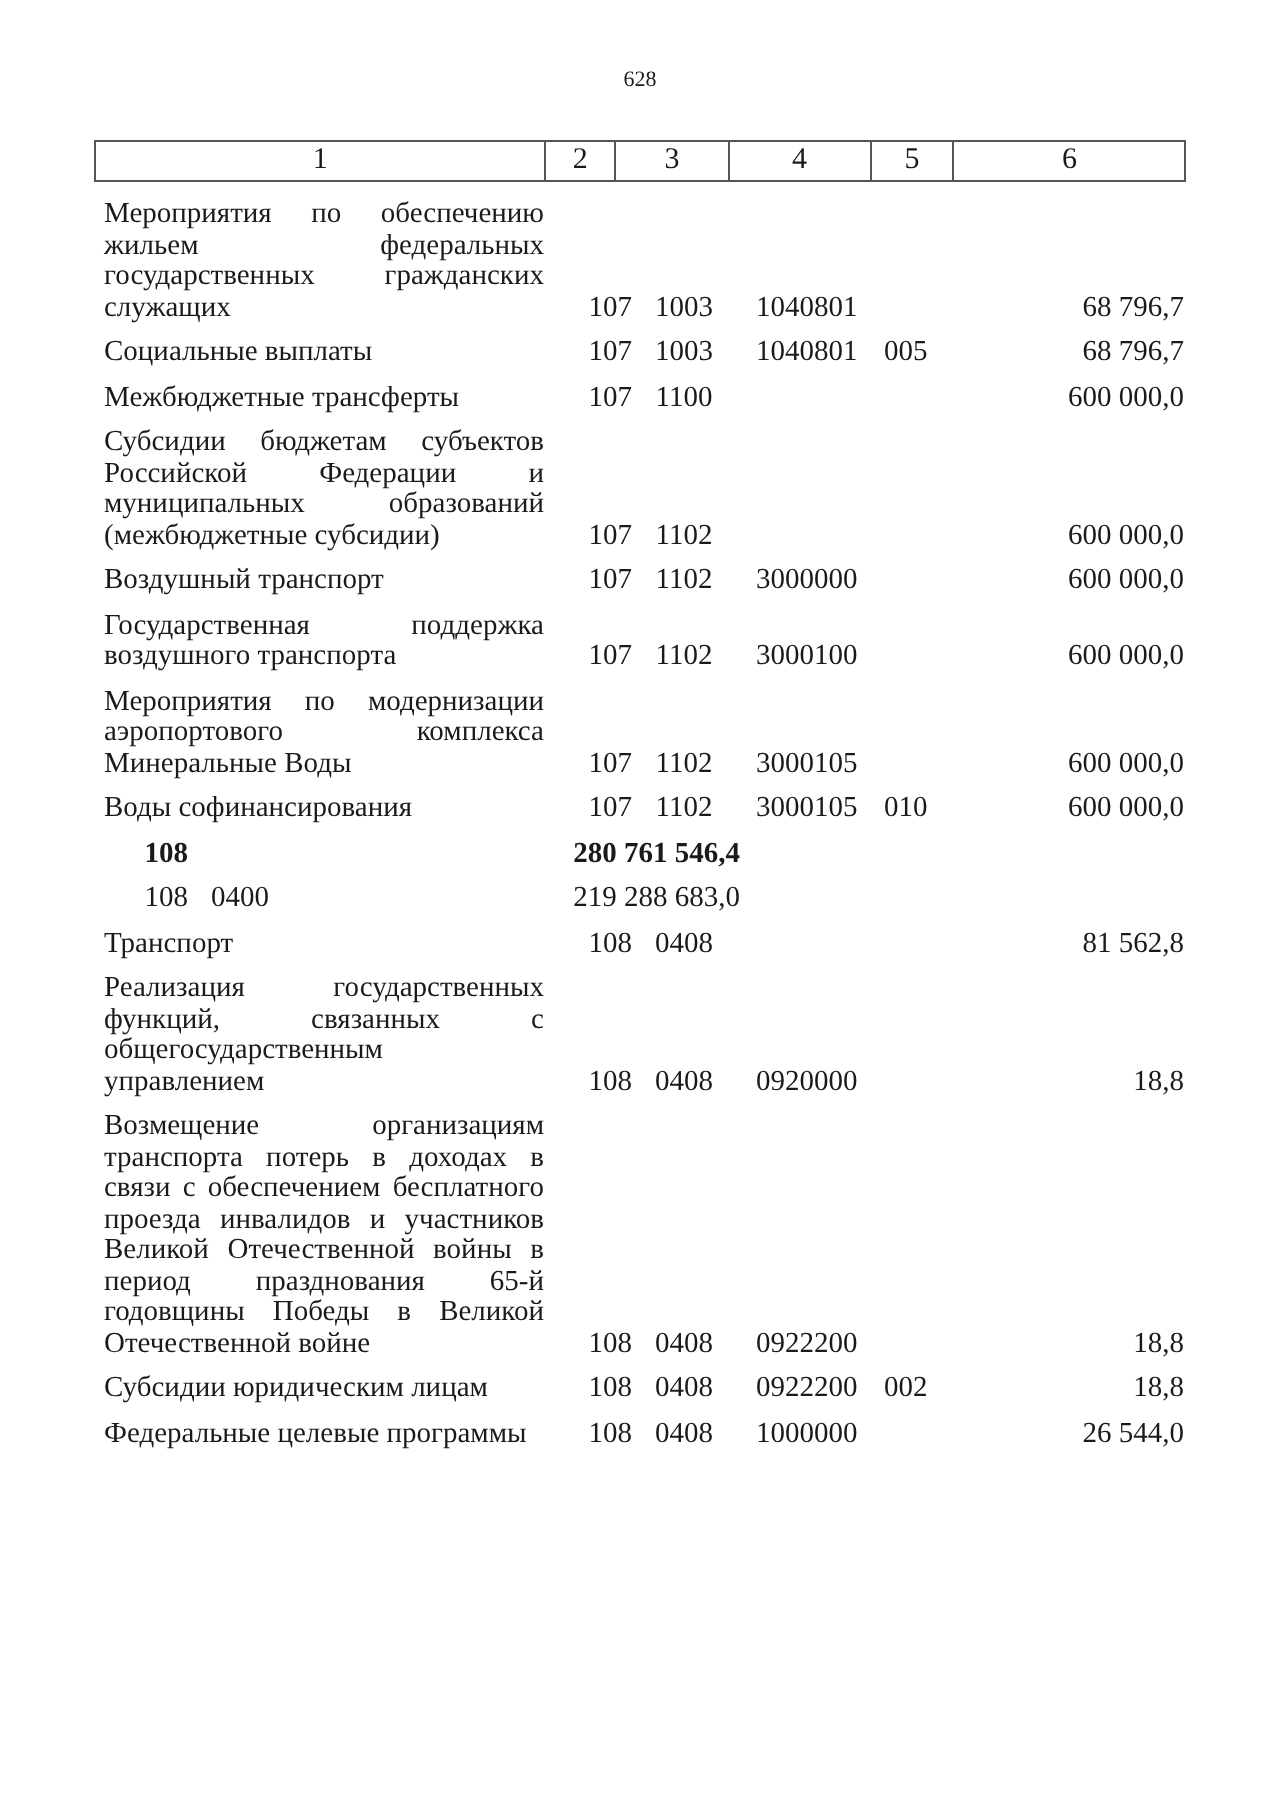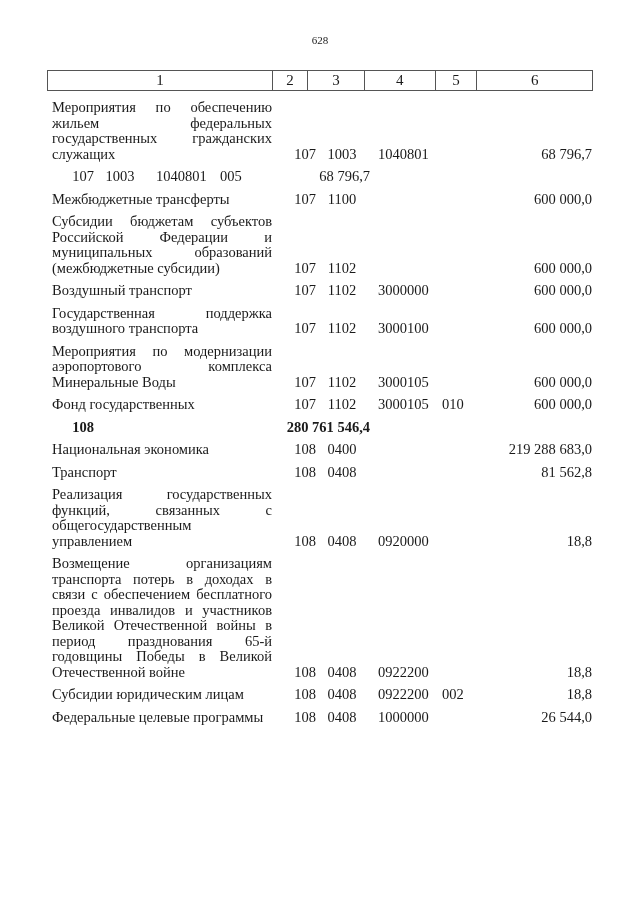--- a/index.html
+++ b/index.html
@@ -63,20 +63,21 @@
 <div class="rows" id="rows">
     <div class="row">
       <div class="name">Мероприятия по обеспечению жильем федеральных государственных гражданских служащих</div>
       <div class="v2">107</div>
       <div class="v3">1003</div>
       <div class="v4">1040801</div>
       <div class="v5"></div>
       <div class="v6">68 796,7</div>
     </div>
     <div class="row">
+      <div class="name">Социальные выплаты</div>
       <div class="v2">107</div>
       <div class="v3">1003</div>
       <div class="v4">1040801</div>
       <div class="v5">005</div>
       <div class="v6">68 796,7</div>
     </div>
     <div class="row">
       <div class="name">Межбюджетные трансферты</div>
       <div class="v2">107</div>
       <div class="v3">1100</div>
@@ -110,36 +111,35 @@
     </div>
     <div class="row gap-top">
       <div class="name">Мероприятия по модернизации аэропортового комплекса Минеральные Воды</div>
       <div class="v2">107</div>
       <div class="v3">1102</div>
       <div class="v4">3000105</div>
       <div class="v5"></div>
       <div class="v6">600 000,0</div>
     </div>
     <div class="row">
-      <div class="name">Фонд государственных</div>
+      <div class="name">Воды софинансирования</div>
       <div class="v2">107</div>
       <div class="v3">1102</div>
       <div class="v4">3000105</div>
       <div class="v5">010</div>
       <div class="v6">600 000,0</div>
     </div>
     <div class="row bold">
       <div class="v2">108</div>
       <div class="v3"></div>
       <div class="v4"></div>
       <div class="v5"></div>
       <div class="v6">280 761 546,4</div>
     </div>
     <div class="row">
-      <div class="name">Национальная экономика</div>
       <div class="v2">108</div>
       <div class="v3">0400</div>
       <div class="v4"></div>
       <div class="v5"></div>
       <div class="v6">219 288 683,0</div>
     </div>
     <div class="row">
       <div class="name">Транспорт</div>
       <div class="v2">108</div>
       <div class="v3">0408</div>

